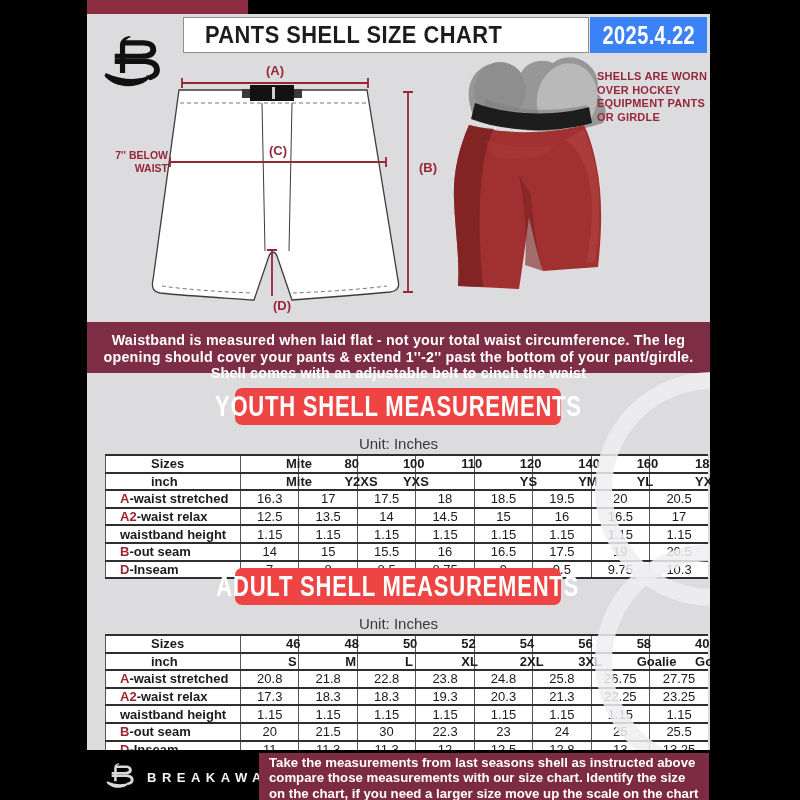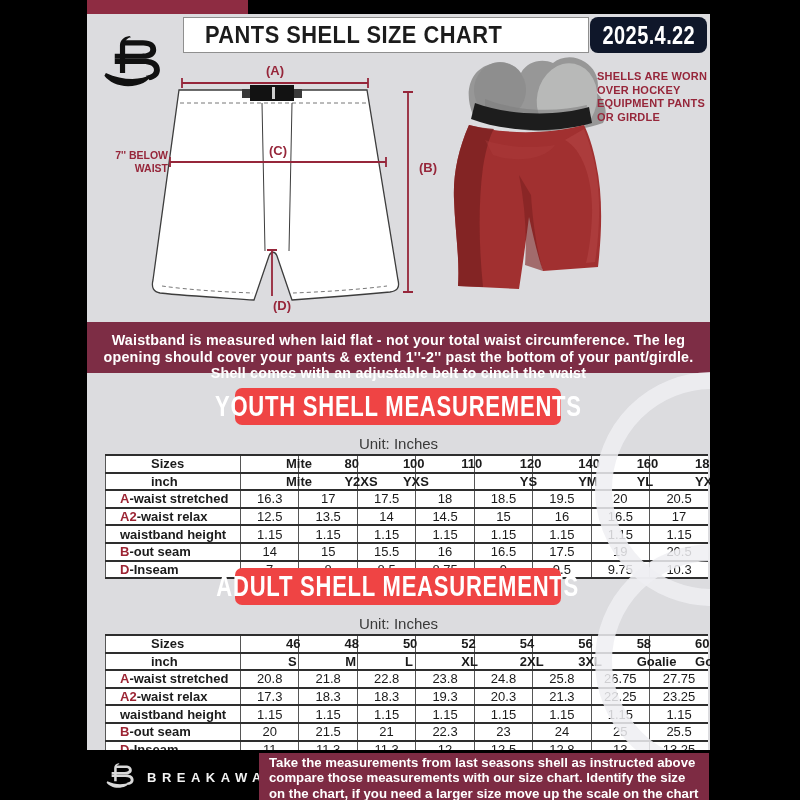--- a/index.html
+++ b/index.html
@@ -13,21 +13,21 @@
   .top-accent{left:87px;top:0;width:161px;height:14px;background:#8e2c42;}
   
   .content{left:87px;top:14px;width:623px;height:736px;background:#dcdcdf;overflow:hidden;}
   
   .ring{position:absolute;border-radius:50%;border:17px solid rgba(238,238,242,.85);pointer-events:none;z-index:6;}
   .ring1{left:508px;top:358px;width:200px;height:200px;}
   .ring2{left:508px;top:530px;width:200px;height:200px;}
   
   .titlebar{left:96px;top:3px;width:406px;height:36px;background:#ffffff;border:1px solid #8f8f8f;box-sizing:border-box;display:flex;align-items:center;}
   .titlebar .t{font-size:23px;font-weight:600;color:#1c1c1c;padding-left:22px;display:inline-block;transform:scaleX(.95);transform-origin:left center;white-space:nowrap;letter-spacing:.5px;}
-  .datebadge{left:503px;top:3px;width:117px;height:36px;background:#0f172a;display:flex;align-items:center;justify-content:center;border-radius:8px;}
+  .datebadge{left:503px;top:3px;width:117px;height:36px;background:#3b82f6;display:flex;align-items:center;justify-content:center;}
   .datebadge .t{color:#fff;font-size:25px;font-weight:bold;display:inline-block;transform:scaleX(.8);white-space:nowrap;letter-spacing:.5px;}
   .logo-top{left:10px;top:8px;width:74px;height:84px;}
   
   .photo-note{left:510px;top:56px;width:118px;color:#96263a;font-size:11px;font-weight:bold;line-height:13.5px;letter-spacing:.2px;}
   
   .info-banner{left:0;top:308px;width:623px;height:51px;background:#7d2d45;color:#fff;text-align:center;font-size:14.3px;font-weight:600;line-height:16.6px;padding-top:10px;box-sizing:border-box;letter-spacing:.2px;}
   
   .section-banner{width:326px;height:37px;left:148px;background:#ef4444;border-radius:7px;display:flex;align-items:center;justify-content:center;z-index:7;}
   .section-banner .t{color:#fff;font-size:29px;font-weight:bold;display:inline-block;transform:scaleX(.76);white-space:nowrap;letter-spacing:1px;}
   .unit{width:623px;left:0;text-align:center;color:#3a3a3a;font-size:15px;z-index:7;}
@@ -241,21 +241,21 @@
     <tbody>
         <tr class="hdr">
           <td class="lbl">Sizes</td>
           <td>46</td>
           <td>48</td>
           <td>50</td>
           <td>52</td>
           <td>54</td>
           <td>56</td>
           <td>58</td>
-          <td>60</td>
+          <td>40</td>
         </tr>
         <tr class="hdr">
           <td class="lbl">inch</td>
           <td>S</td>
           <td>M</td>
           <td>L</td>
           <td>XL</td>
           <td>2XL</td>
           <td>3XL</td>
           <td>Goalie</td>
@@ -291,21 +291,21 @@
           <td>1.15</td>
           <td>1.15</td>
           <td>1.15</td>
           <td>1.15</td>
           <td>1.15</td>
         </tr>
         <tr>
           <td class="lbl"><span class="mx">B</span>-out seam</td>
           <td>20</td>
           <td>21.5</td>
-          <td>21</td>
+          <td>30</td>
           <td>22.3</td>
           <td>23</td>
           <td>24</td>
           <td>25</td>
           <td>25.5</td>
         </tr>
         <tr>
           <td class="lbl"><span class="mx">D</span>-Inseam</td>
           <td>11</td>
           <td>11.3</td>

